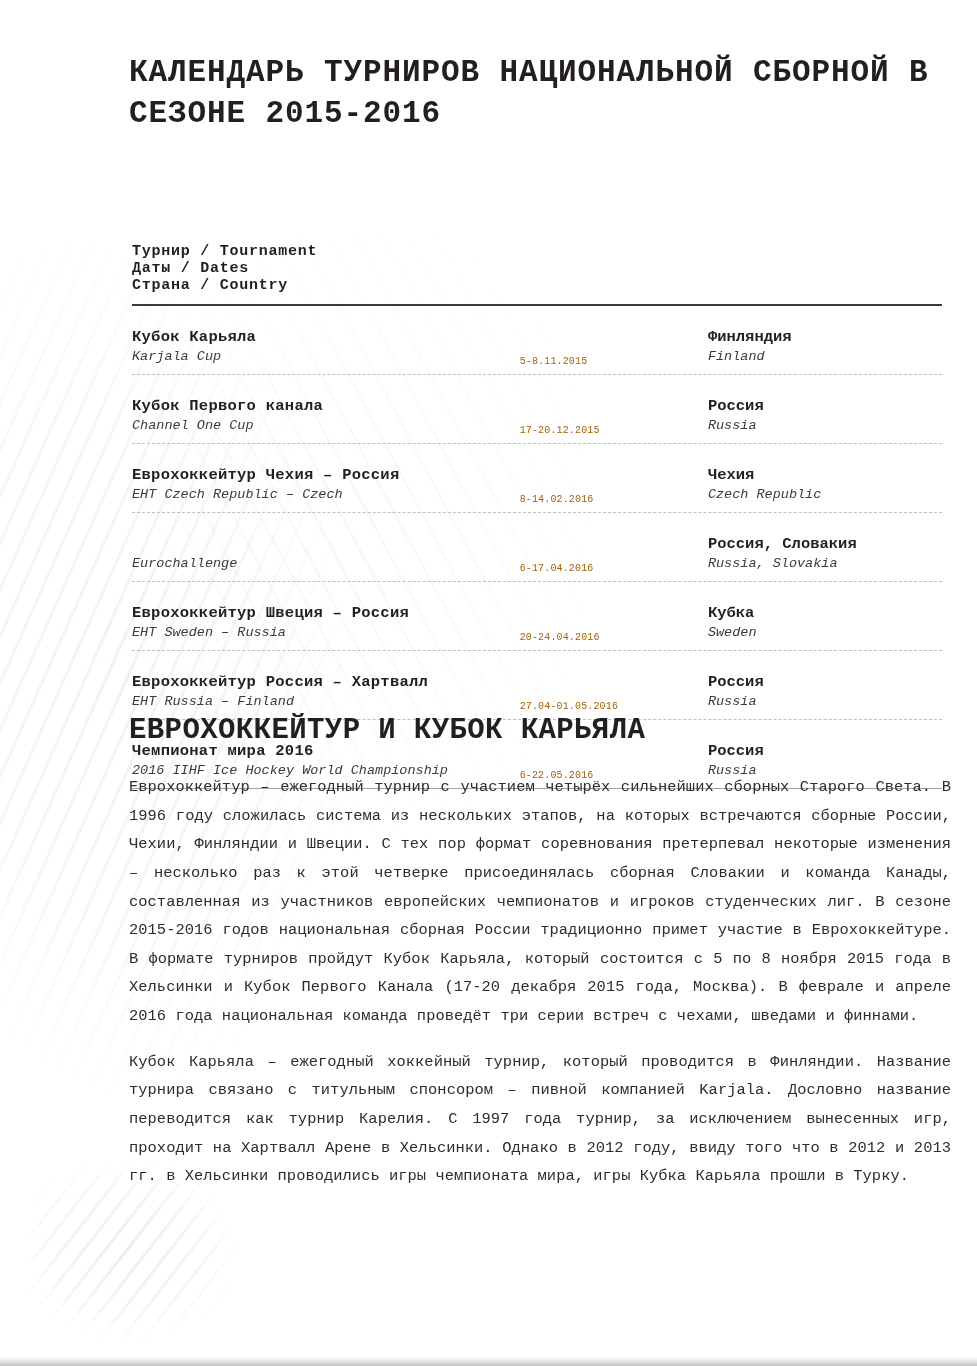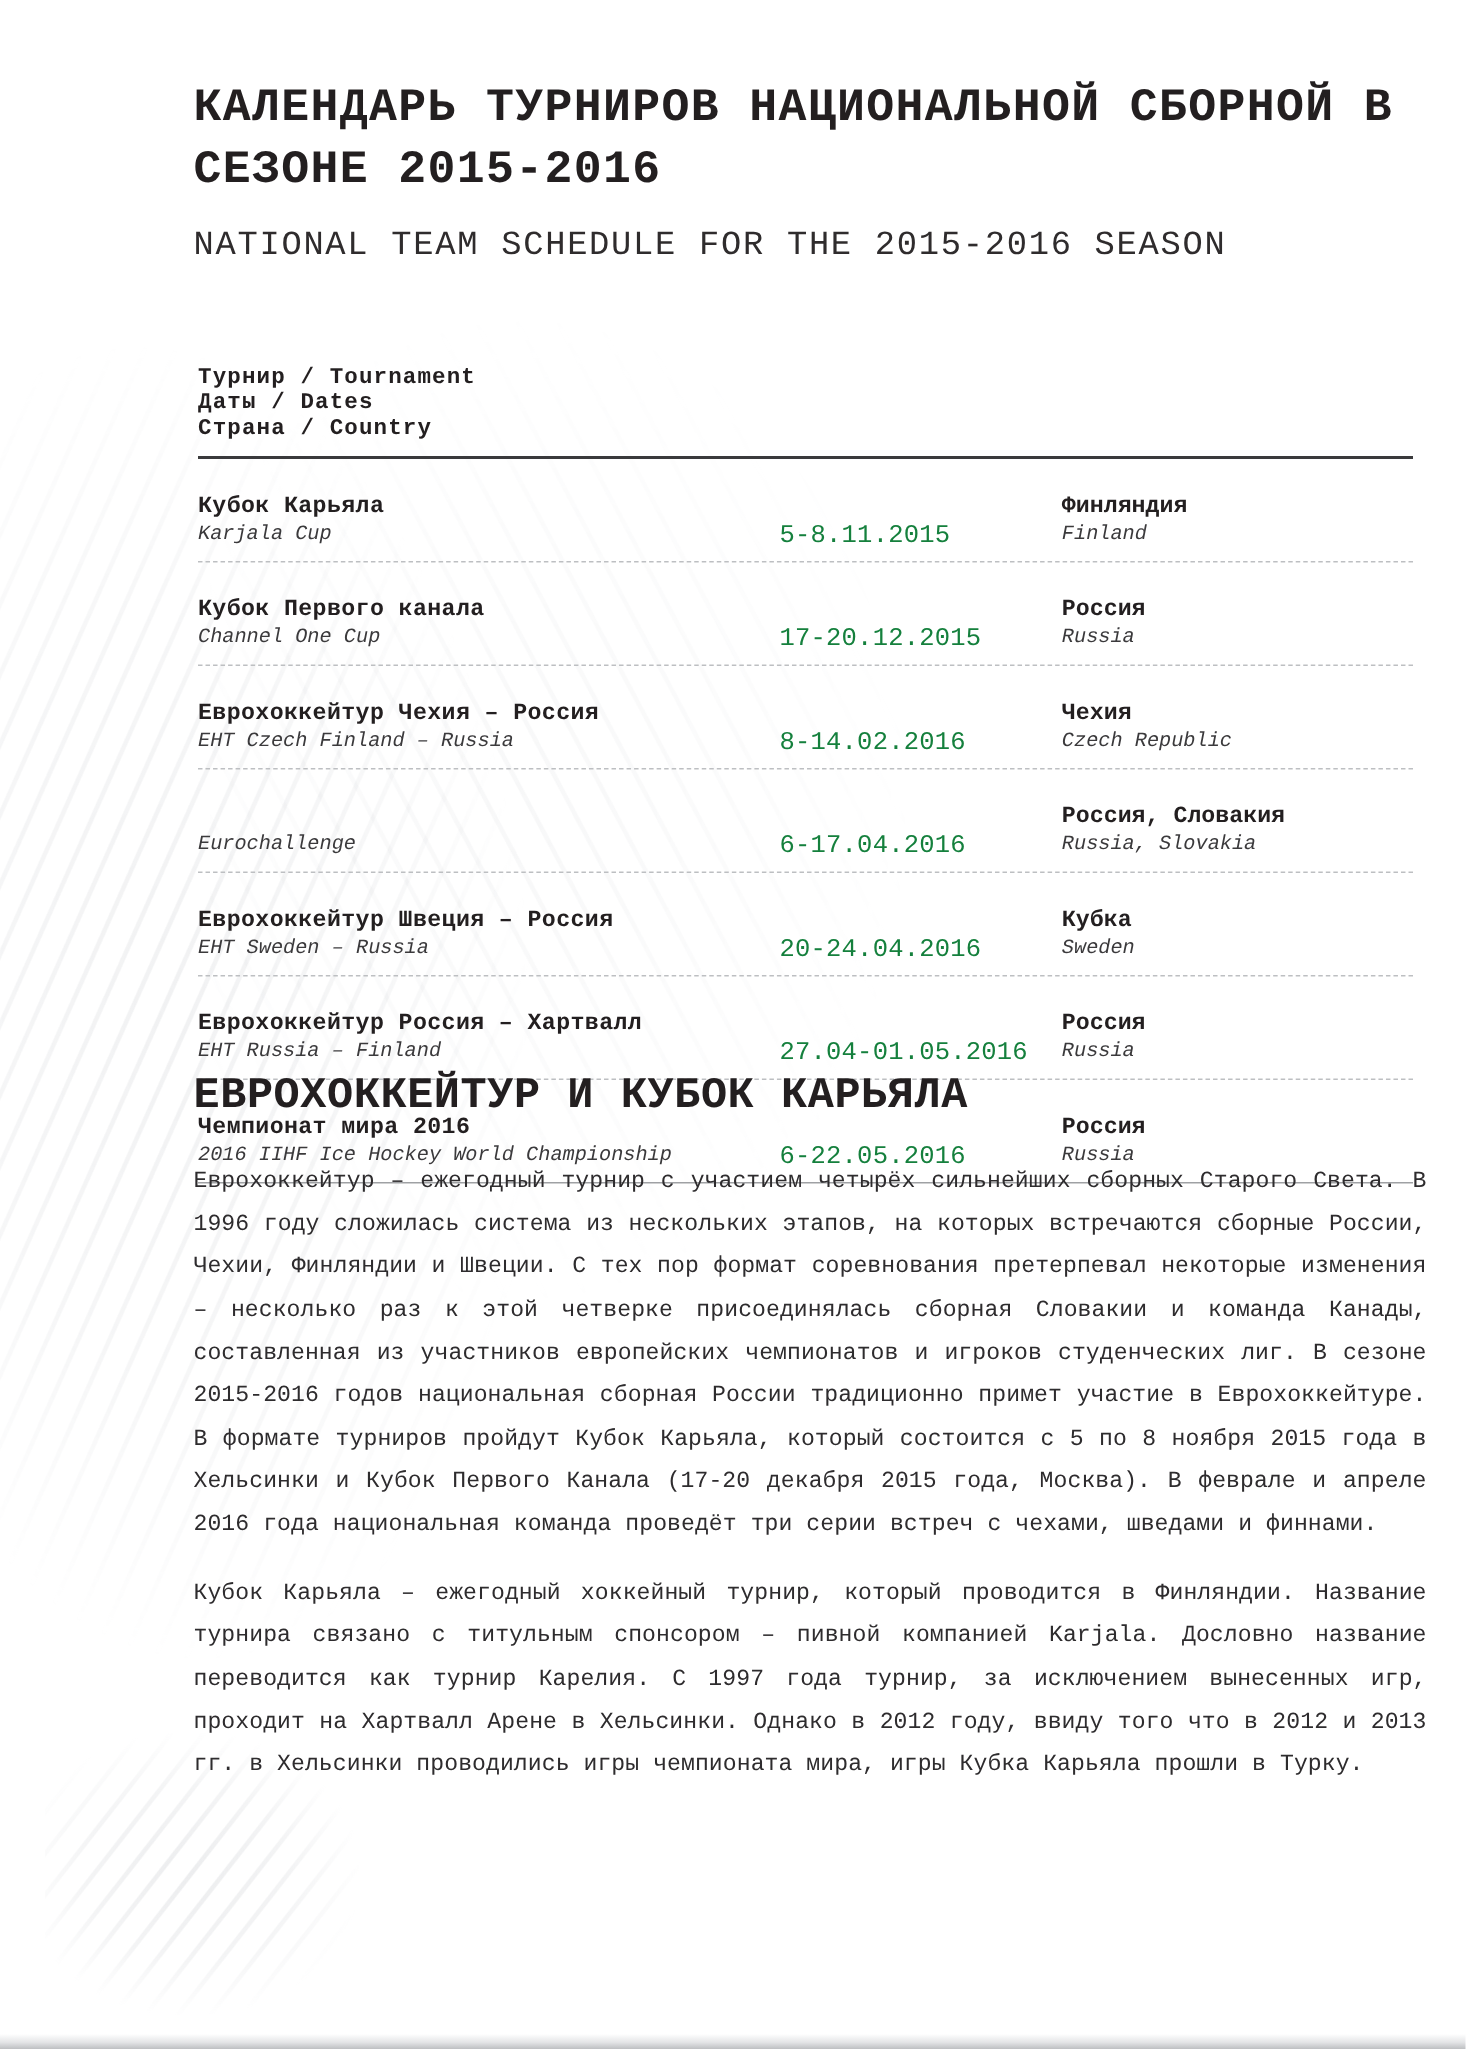--- a/index.html
+++ b/index.html
@@ -179,22 +179,22 @@
     white-space: nowrap;
   }
   .cell-name .name-en {
     font-size: 13.5px;
     font-style: italic;
     color: #3b3a3c;
     line-height: 1.4;
     white-space: nowrap;
   }
   .cell-dates {
-    font-size: 17px;
-    color: #15803d;
+    font-size: 10px;
+    color: #a16207;
     letter-spacing: 0.15px;
     white-space: nowrap;
     margin-left: 36px;
   }
   .cell-country .country-ru {
     font-size: 15.5px;
     font-weight: bold;
     color: #231f20;
     line-height: 1.35;
     white-space: nowrap;
@@ -241,21 +241,20 @@
   <div class="watermark">
     <div class="wm-a"></div>
     <div class="wm-b"></div>
     <div class="wm-c"></div>
   </div>
 
   <div class="content">
 
     <div class="title-block">
       <h1 class="title-ru">КАЛЕНДАРЬ ТУРНИРОВ НАЦИОНАЛЬНОЙ СБОРНОЙ В СЕЗОНЕ 2015-2016</h1>
-      <h2 class="title-en">NATIONAL TEAM SCHEDULE FOR THE 2015-2016 SEASON</h2>
     </div>
 
     <div class="schedule">
 
       <div class="sched-head">
         <div class="col col-tournament">Турнир / Tournament</div>
         <div class="col col-dates">Даты / Dates</div>
         <div class="col col-country">Страна / Country</div>
       </div>
       <div class="rule-heavy"></div>
@@ -282,21 +281,21 @@
         <div class="cell-country col-country">
           <div class="country-ru">Россия</div>
           <div class="country-en">Russia</div>
         </div>
       </div>
       <div class="rule-dotted"></div>
 
       <div class="sched-row">
         <div class="cell-name col-tournament">
           <div class="name-ru">Еврохоккейтур Чехия – Россия</div>
-          <div class="name-en">EHT Czech Finland – Russia</div>
+          <div class="name-en">EHT Czech Republic – Czech</div>
         </div>
         <div class="cell-dates col-dates">8-14.02.2016</div>
         <div class="cell-country col-country">
           <div class="country-ru">Чехия</div>
           <div class="country-en">Czech Republic</div>
         </div>
       </div>
       <div class="rule-dotted"></div>
 
       <div class="sched-row">

